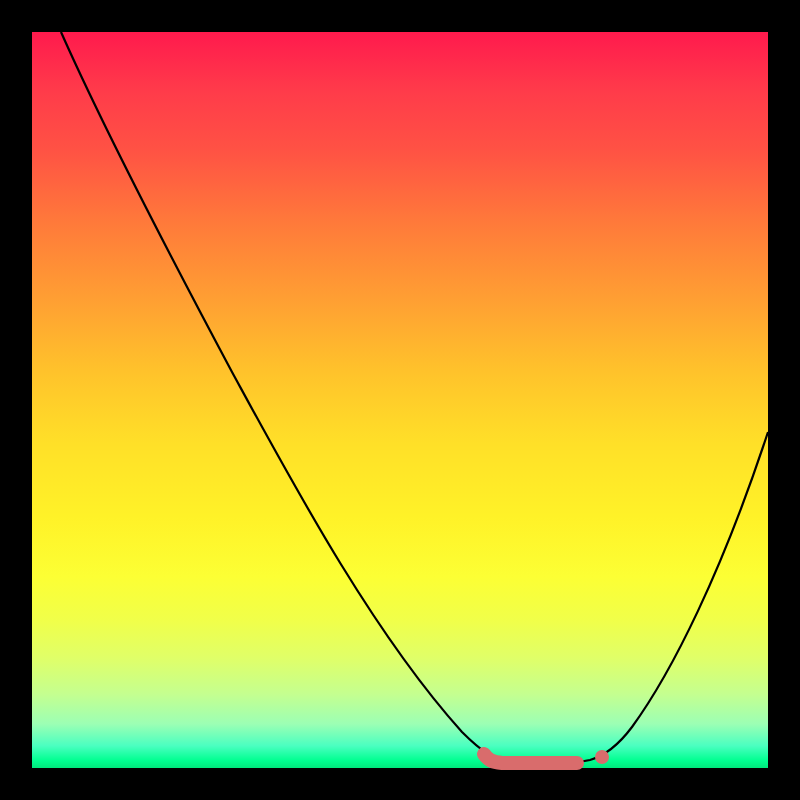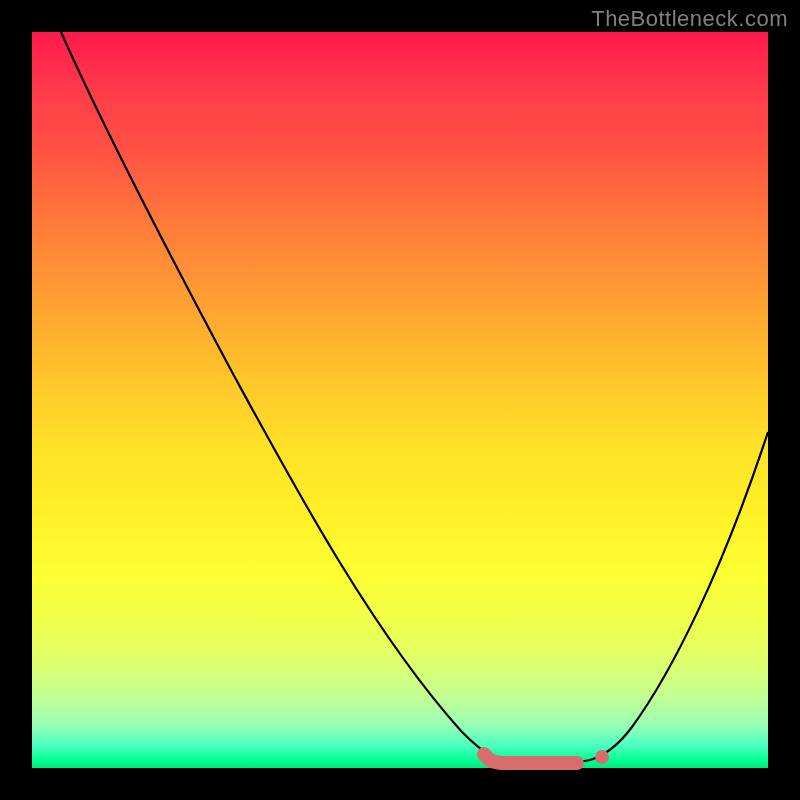--- a/index.html
+++ b/index.html
@@ -61,21 +61,20 @@
     width: 736px;
     height: 736px;
     overflow: visible;
   }
 </style>
 </head>
 <body>
 
 <div class="frame">
 
-  <div class="watermark">TheBottleneck.com</div>
 
   <div class="plot">
 
     <svg class="curve" viewBox="0 0 736 736" preserveAspectRatio="none">
       <path fill="none" stroke="#000" stroke-width="2.2" d="M 29 0
                C 60 70, 120 190, 200 340
                C 260 450, 340 600, 430 700
                C 450 720, 462 728, 480 730
                C 505 732, 540 732, 558 728
                C 572 724, 585 715, 600 695

